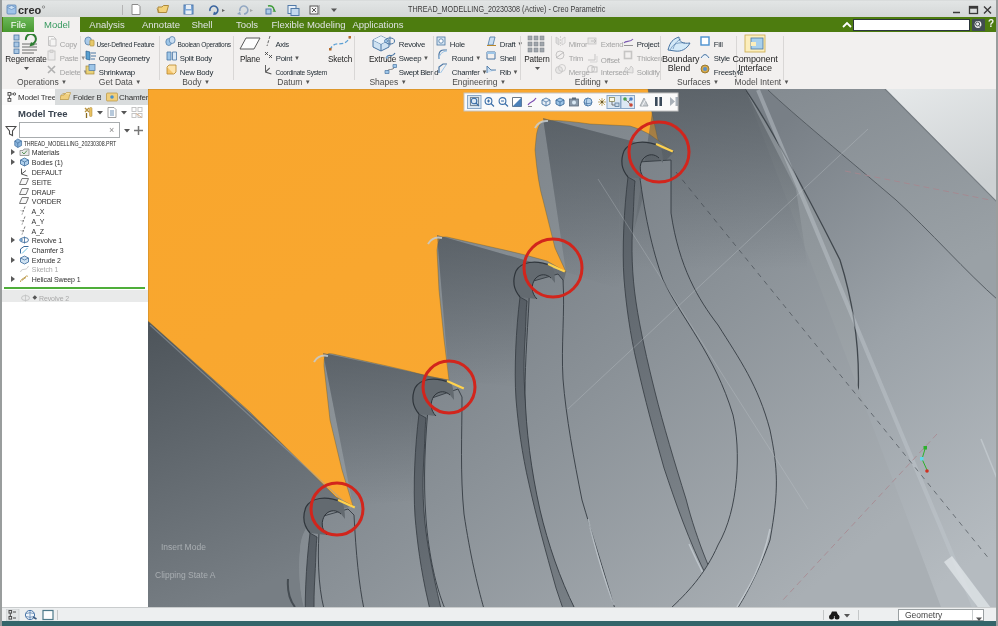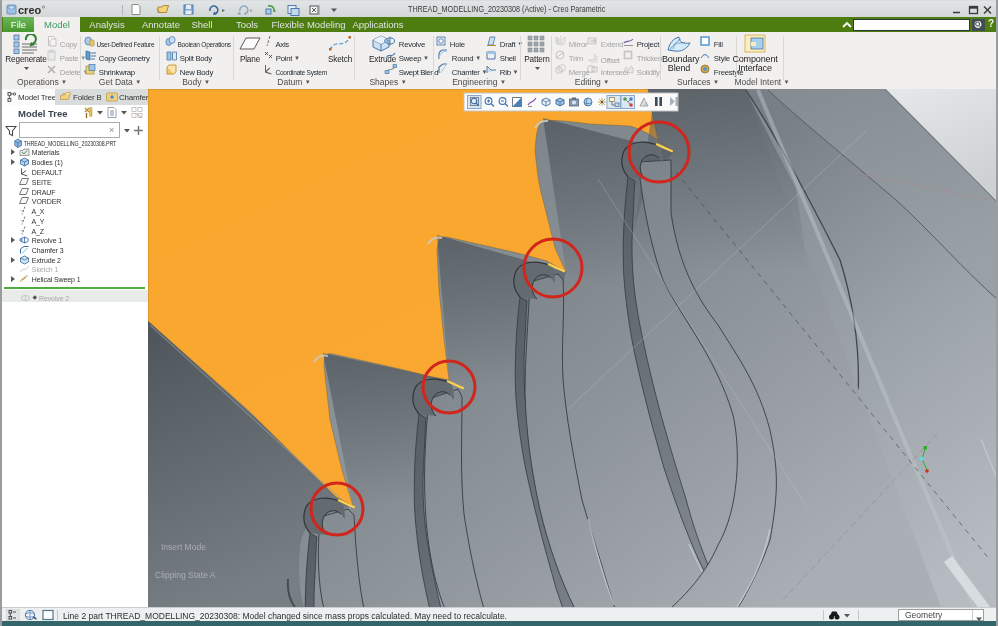--- a/index.html
+++ b/index.html
@@ -736,21 +736,20 @@
       <rect x="3" y="1.5" width="2.6" height="2.6"></rect>
           <rect x="3" y="7.5" width="2.6" height="2.6"></rect>
       <path d="M4.3 4.2 v3.2 M7 3 h3 M7 9 h3"></path>
     </g>
     <circle cx="24" cy="6" r="4.6" fill="#eef4fa" stroke="#4a76a8" stroke-width="1"></circle>
     <path d="M20 4.5 q4 -1.5 8 0 M20 7.5 q4 1.5 8 0 M24 1.5 v9" stroke="#4a76a8" stroke-width="0.7" fill="none"></path>
     <path d="M27 8 l3.5 2" stroke="#3a5a80" stroke-width="1.5"></path>
     <rect x="37" y="1.5" width="10" height="9" fill="#fdfdfd" stroke="#4e7a8a" stroke-width="1.2"></rect>
   </svg>
   <div class="vsep" style="left:55px;top:2px;height:10px;"></div>
-  <div class="abs" style="left:61px;top:3px;font-size:8.5px;color:#2e2e2e;">Line 2 part THREAD_MODELLING_20230308: Model changed since mass props calculated. May need to recalculate.</div>
   <div class="vsep" style="left:821px;top:2px;height:10px;"></div>
   <svg class="abs" style="left:826px;top:1px" width="24" height="12" viewBox="0 0 24 12">
     <g fill="#1a1a1a">
       <circle cx="3.5" cy="8" r="2.5"></circle>
           <circle cx="9" cy="8" r="2.5"></circle>
       <path d="M2 7 L4 2.5 h4.5 L10.5 7 z"></path>
     </g>
     <path d="M16 5 l3 3.5 l3 -3.5 z" fill="#555"></path>
   </svg>
   <div class="vsep" style="left:856px;top:2px;height:10px;"></div>

